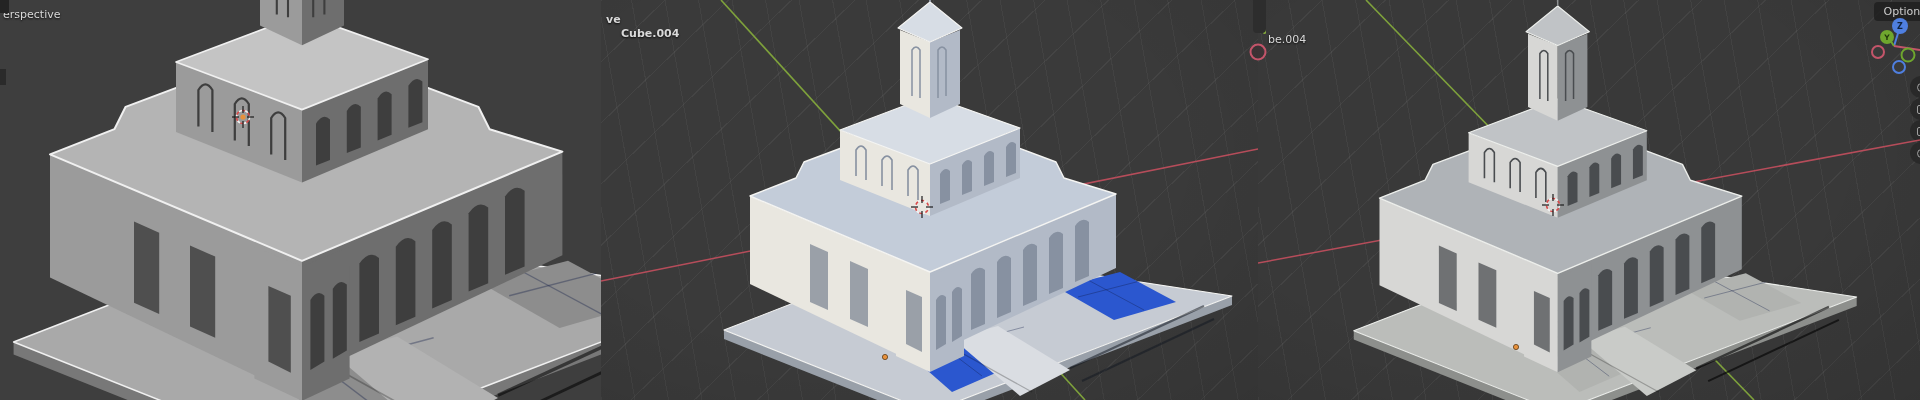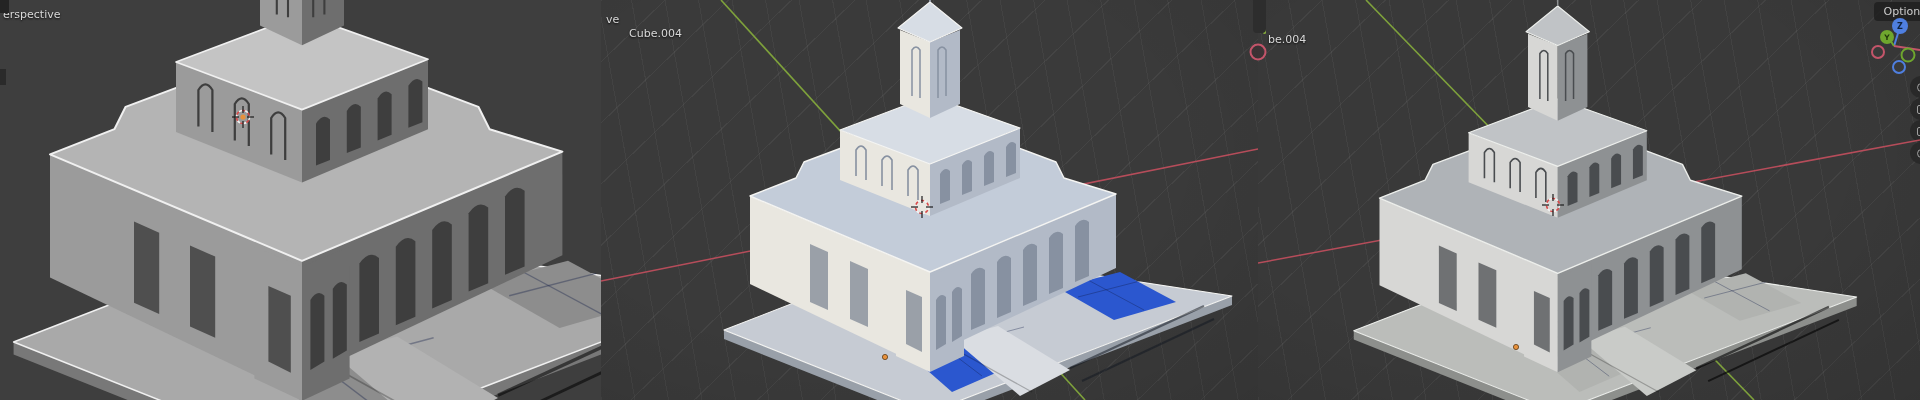--- a/index.html
+++ b/index.html
@@ -1,20 +1,20 @@
 <!DOCTYPE html>
 <html style="--axis-green: #86ad3c; --axis-red: #c44f5e; --pool-blue: #2b57cf; --gizmo-z-blue: #4f7fe0; --gizmo-y-green: #6fa62e; --gizmo-x-red: #c4556a; --origin-orange: #e8913c; --cursor-red: #d94a4a;"><head>
 <meta charset="utf-8">
 <style>
   html,body{margin:0;padding:0;background:#222;}
   #stage{position:relative;width:1920px;height:400px;overflow:hidden;
          font-family:"DejaVu Sans",sans-serif;background:#3a3a3a;}
   .panel{position:absolute;top:0;height:400px;}
   #panel-left{left:0;width:601px;background:#3e3e3e;}
-  #panel-mid{left:601px;width:657px;background:#3a3a3a;}
+  #panel-mid{left:601px;width:657px;background:#3a3a3a;font-weight:bold;}
   #panel-right{left:1258px;width:662px;background:#393939;}
   .gridplane{position:absolute;inset:0;
     background-image:
       repeating-linear-gradient(136deg, rgba(255,255,255,0.05) 0 1px, transparent 1px 44px),
       repeating-linear-gradient(80deg,  rgba(255,255,255,0.045) 0 1px, transparent 1px 33px);}
   .vignette{position:absolute;inset:0;
     background:radial-gradient(ellipse at 40% 38%, rgba(0,0,0,0) 55%, rgba(0,0,0,0.10) 100%);}
   #scene{position:absolute;left:0;top:0;}
   .ovl{position:absolute;color:#d9d9d9;font-size:11px;line-height:13px;
        text-shadow:0 1px 2px rgba(0,0,0,0.85);white-space:nowrap;}
@@ -52,21 +52,21 @@
   <div class="panel" id="panel-left">
     <div class="ovl" style="left:3px;top:8px;">erspective</div>
     <div id="left-frag-a" class="frag"></div>
     <div id="left-frag-b" class="frag"></div>
   </div>
 
   <div class="panel" id="panel-mid">
     <div class="gridplane"></div>
     <div class="vignette"></div>
     <div class="ovl" style="left:5px;top:13px;">ve</div>
-    <div class="ovl dim" style="left:28px;top:27px;">Cube.004</div>
+    <div class="ovl dim" style="left:20px;top:27px;">Cube.004</div>
   </div>
 
   <div class="panel" id="panel-right">
     <div class="gridplane"></div>
     <div class="vignette"></div>
     <div class="greentick" style="left:5px;top:22px;"></div>
     <div class="ovl dim" style="left:10px;top:33px;">be.004</div>
     <div id="options-pill">
       <span>Options</span>
     </div>

